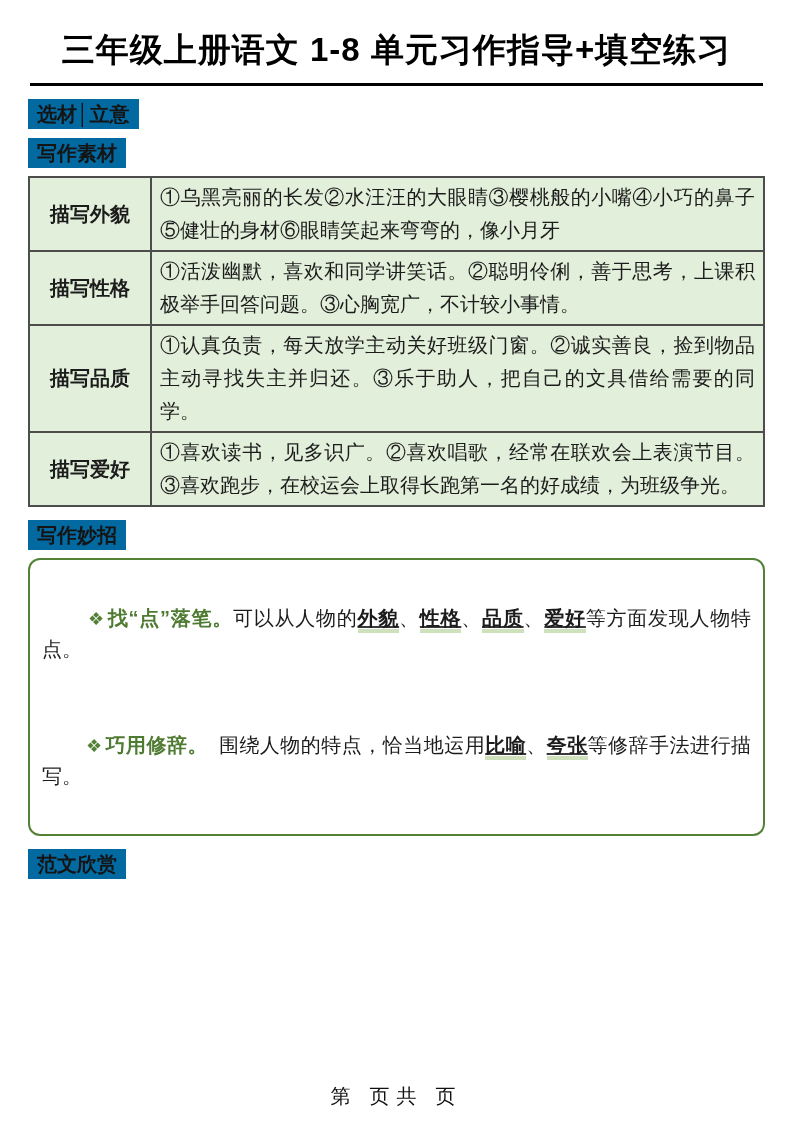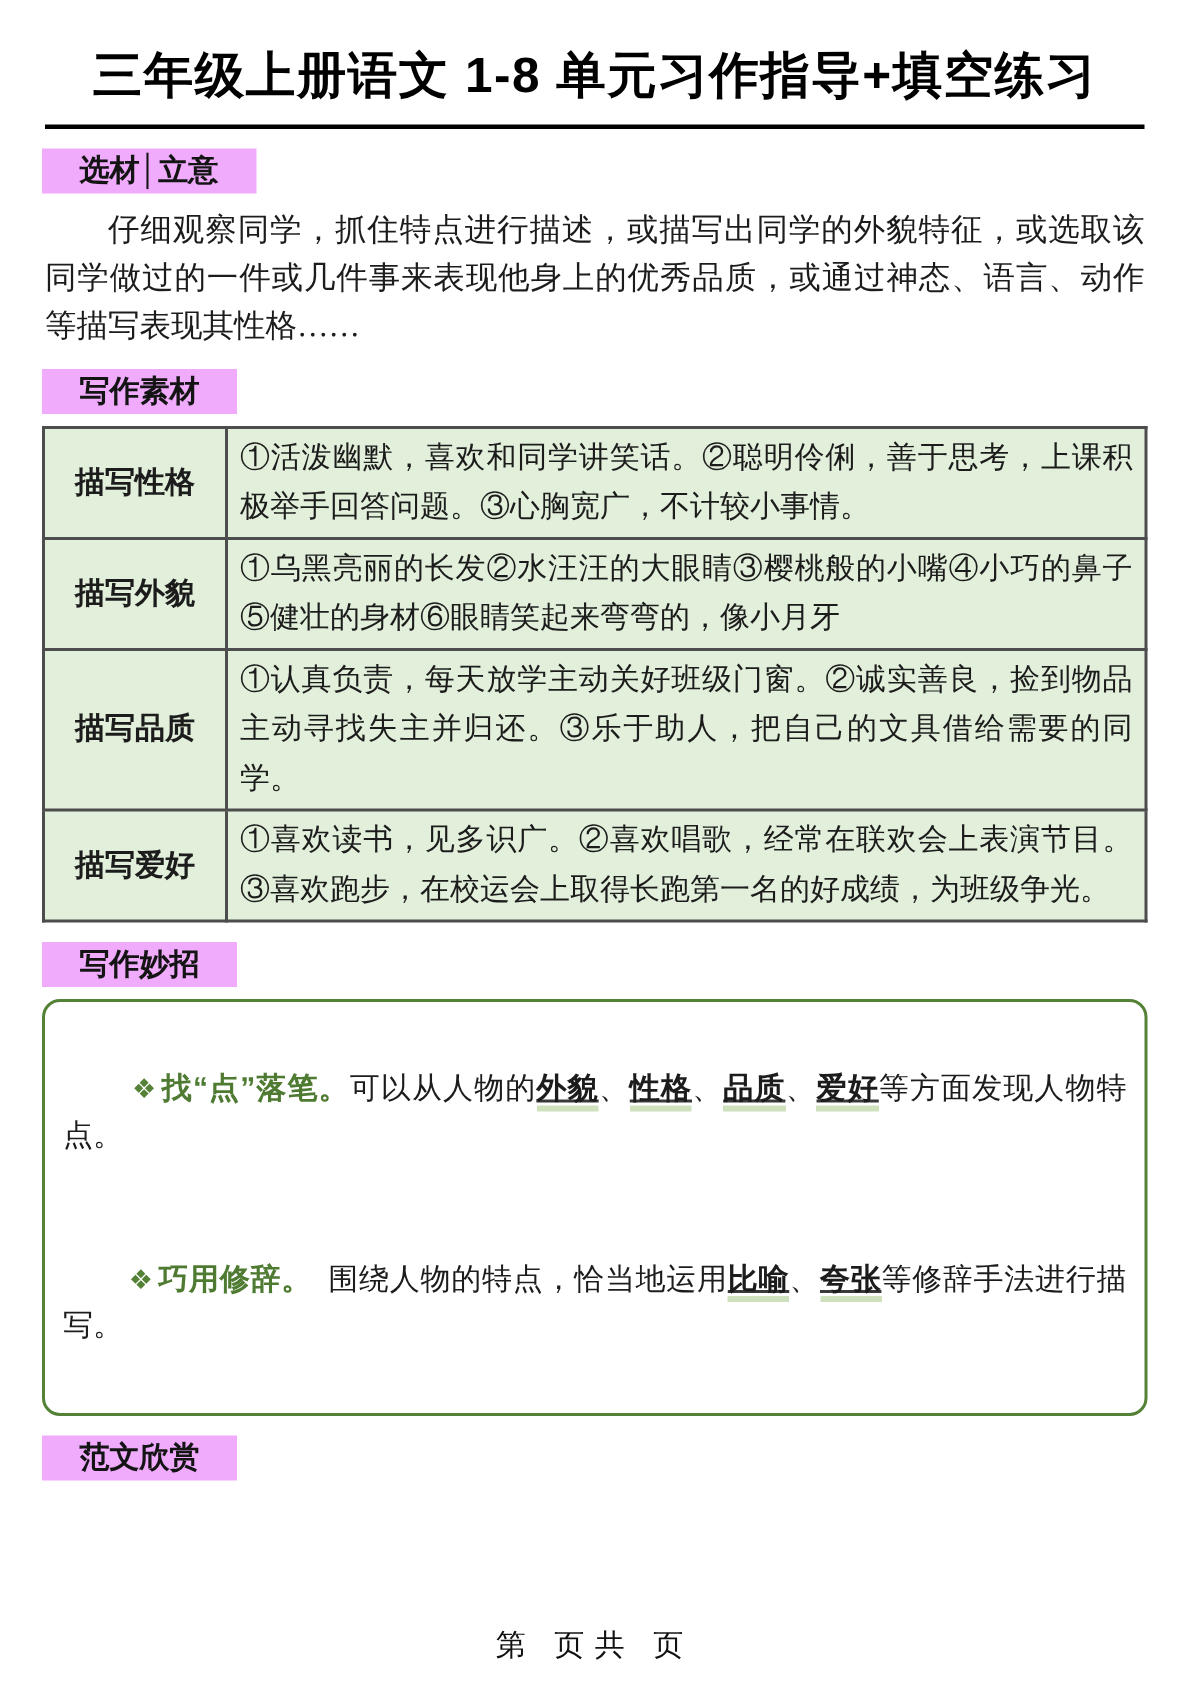--- a/index.html
+++ b/index.html
@@ -22,24 +22,24 @@
     letter-spacing:1px;
     color:#000;
   }
   .title-rule{border:none;border-top:3px solid #000;margin:0 2px 8px 2px;}
   .subtitle{
     font-size:22px;font-weight:bold;text-align:center;
     margin:2px 0 10px 0;color:#000;
   }
   .badge{
     display:inline-block;
-    background:#f0abfc;
+    background:#0369a1;
     font-family:"Liberation Sans", sans-serif;
     font-weight:bold;font-size:20px;color:#141414;
-    padding:3px 25px;margin:5px 0 4px 0;line-height:24px;
+    padding:3px 9px;margin:5px 0 4px 0;line-height:24px;
   }
   .intro{
     font-size:21px;line-height:32px;text-indent:2em;
     margin:4px 2px 8px 2px;text-align:justify;
   }
   table.materials{
     width:100%;border-collapse:collapse;margin:4px 0 8px 0;
   }
   table.materials td{
     border:2px solid #4d4d4d;
@@ -82,34 +82,33 @@
 </head>
 <body>
 
 <div class="page">
 
   <h1 class="doc-title">三年级上册语文 1-8 单元习作指导+填空练习</h1>
   <hr class="title-rule">
 
   <div>
     <span class="badge">选材│立意</span>
-    <p class="intro">仔细观察同学，抓住特点进行描述，或描写出同学的外貌特征，或选取该同学做过的一件或几件事来表现他身上的优秀品质，或通过神态、语言、动作等描写表现其性格……</p>
   </div>
 
   <div>
     <span class="badge">写作素材</span>
     <table class="materials">
       <tbody>
         <tr>
+          <td class="mat-label">描写外貌</td>
+          <td class="mat-content">①乌黑亮丽的长发②水汪汪的大眼睛③樱桃般的小嘴④小巧的鼻子⑤健壮的身材⑥眼睛笑起来弯弯的，像小月牙</td>
+        </tr>
+        <tr>
           <td class="mat-label">描写性格</td>
           <td class="mat-content">①活泼幽默，喜欢和同学讲笑话。②聪明伶俐，善于思考，上课积极举手回答问题。③心胸宽广，不计较小事情。</td>
-        </tr>
-        <tr>
-          <td class="mat-label">描写外貌</td>
-          <td class="mat-content">①乌黑亮丽的长发②水汪汪的大眼睛③樱桃般的小嘴④小巧的鼻子⑤健壮的身材⑥眼睛笑起来弯弯的，像小月牙</td>
         </tr>
         <tr>
           <td class="mat-label">描写品质</td>
           <td class="mat-content">①认真负责，每天放学主动关好班级门窗。②诚实善良，捡到物品主动寻找失主并归还。③乐于助人，把自己的文具借给需要的同学。</td>
         </tr>
         <tr>
           <td class="mat-label">描写爱好</td>
           <td class="mat-content">①喜欢读书，见多识广。②喜欢唱歌，经常在联欢会上表演节目。③喜欢跑步，在校运会上取得长跑第一名的好成绩，为班级争光。</td>
         </tr>
       </tbody>

